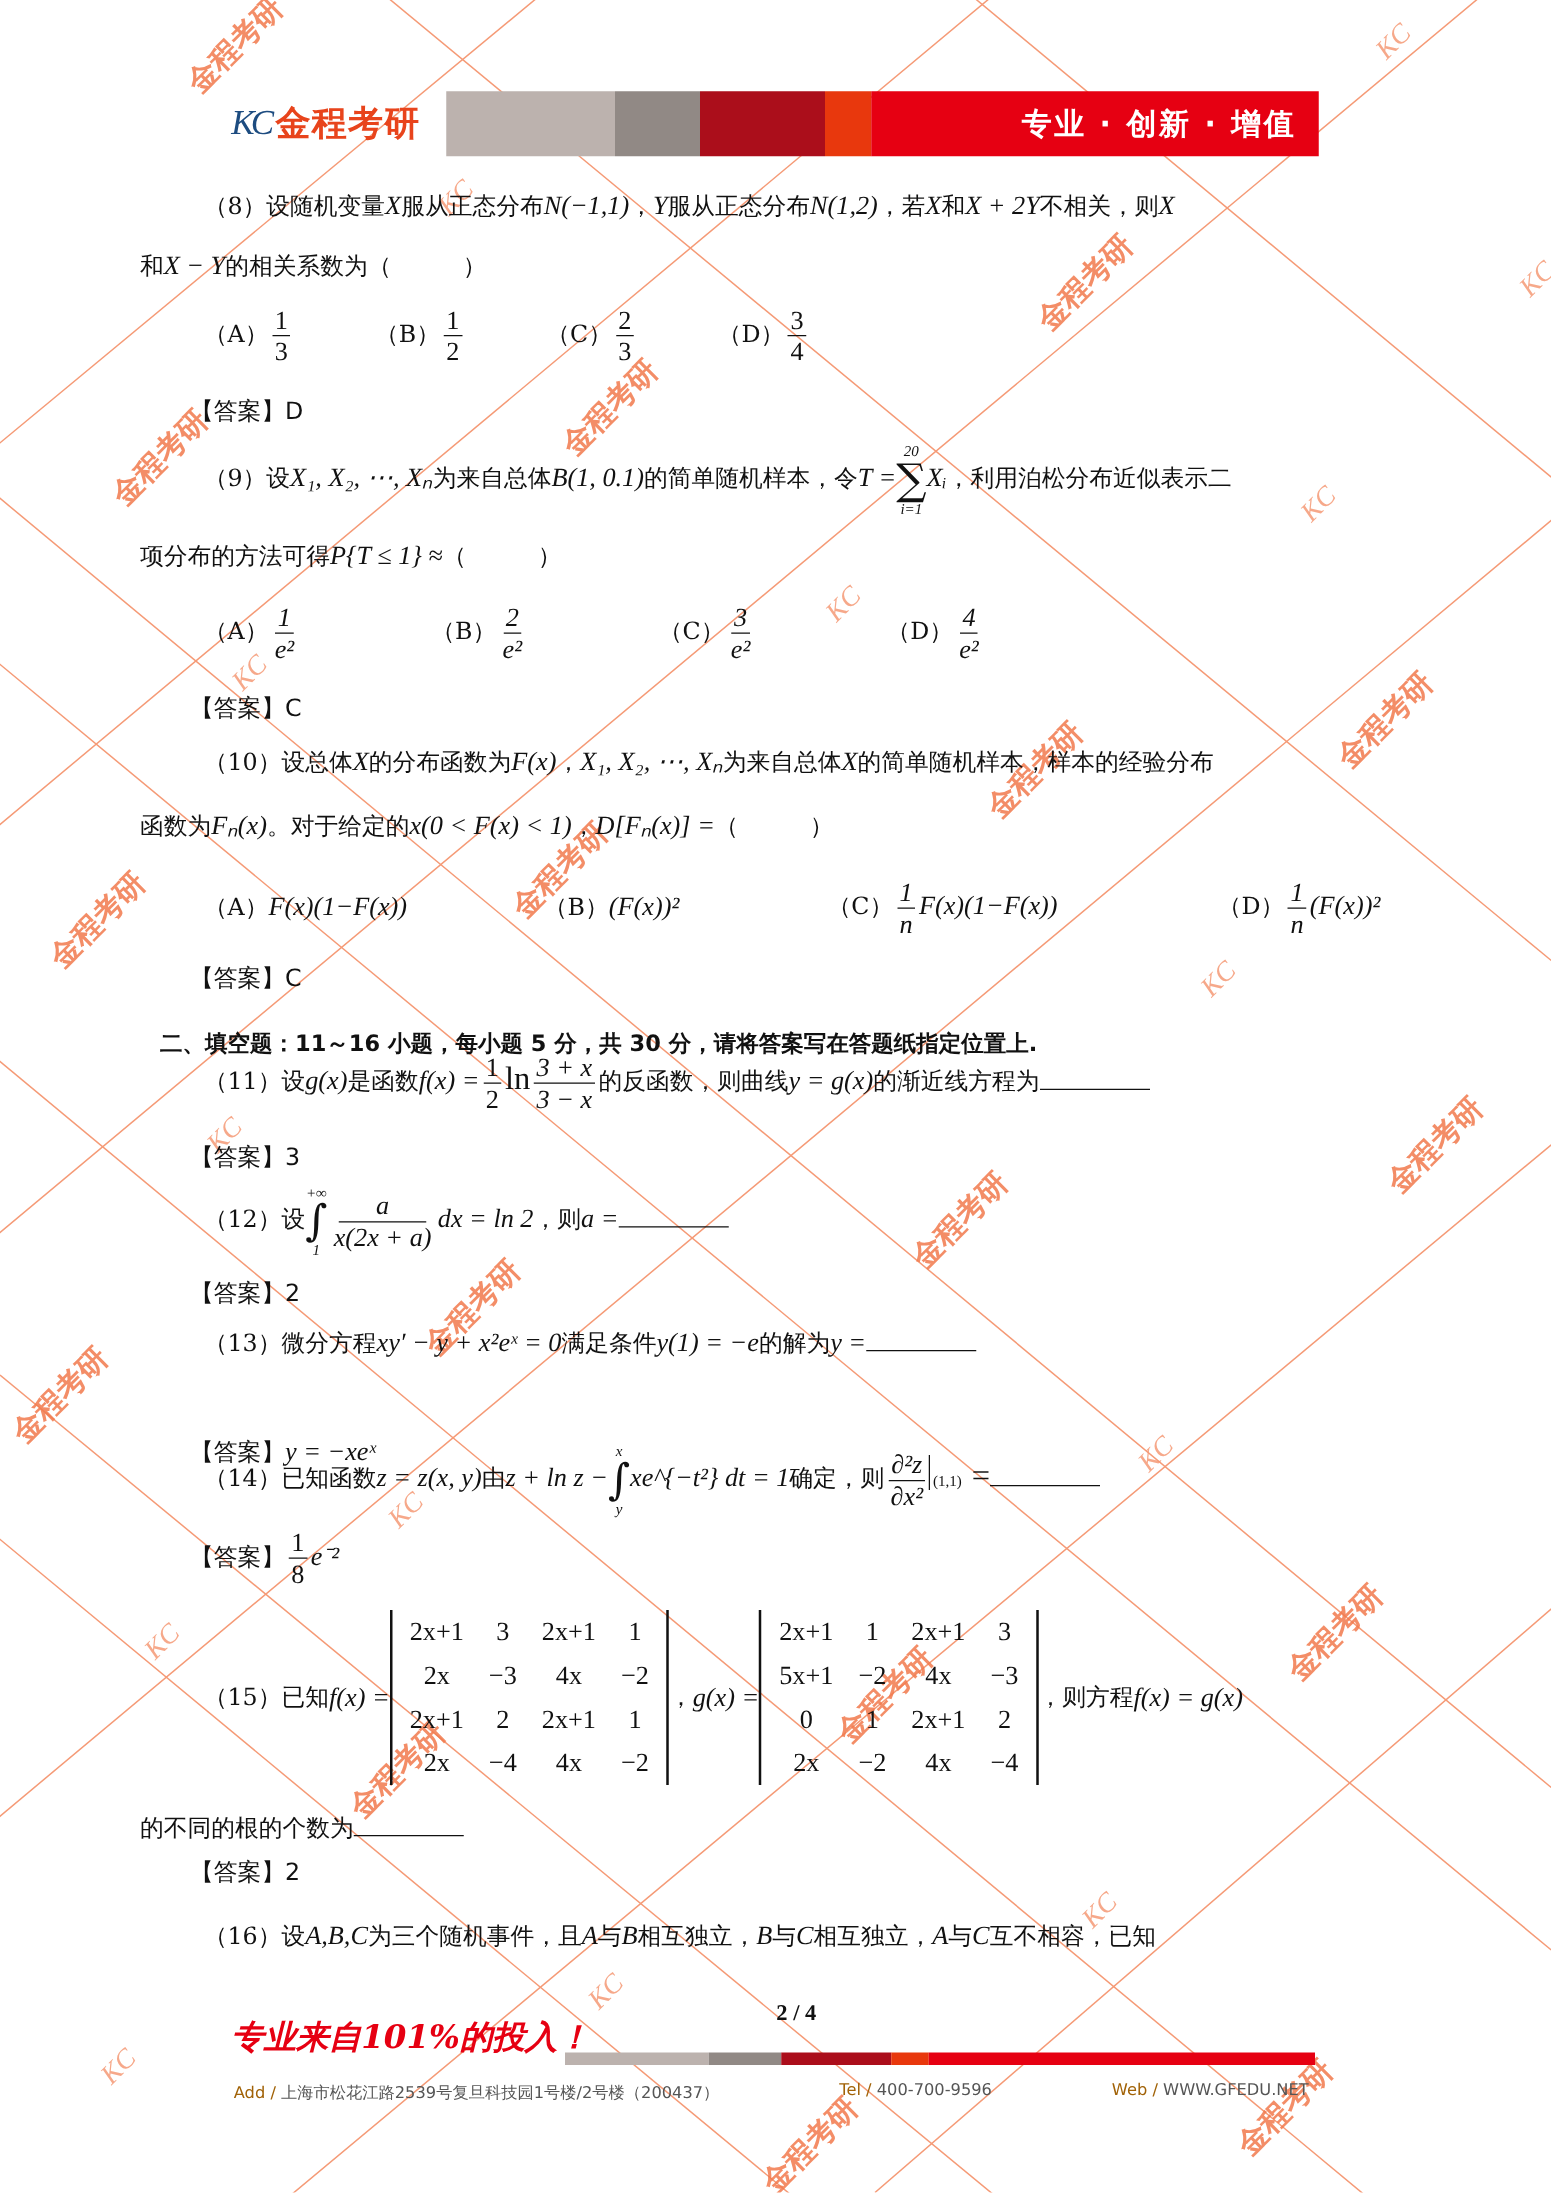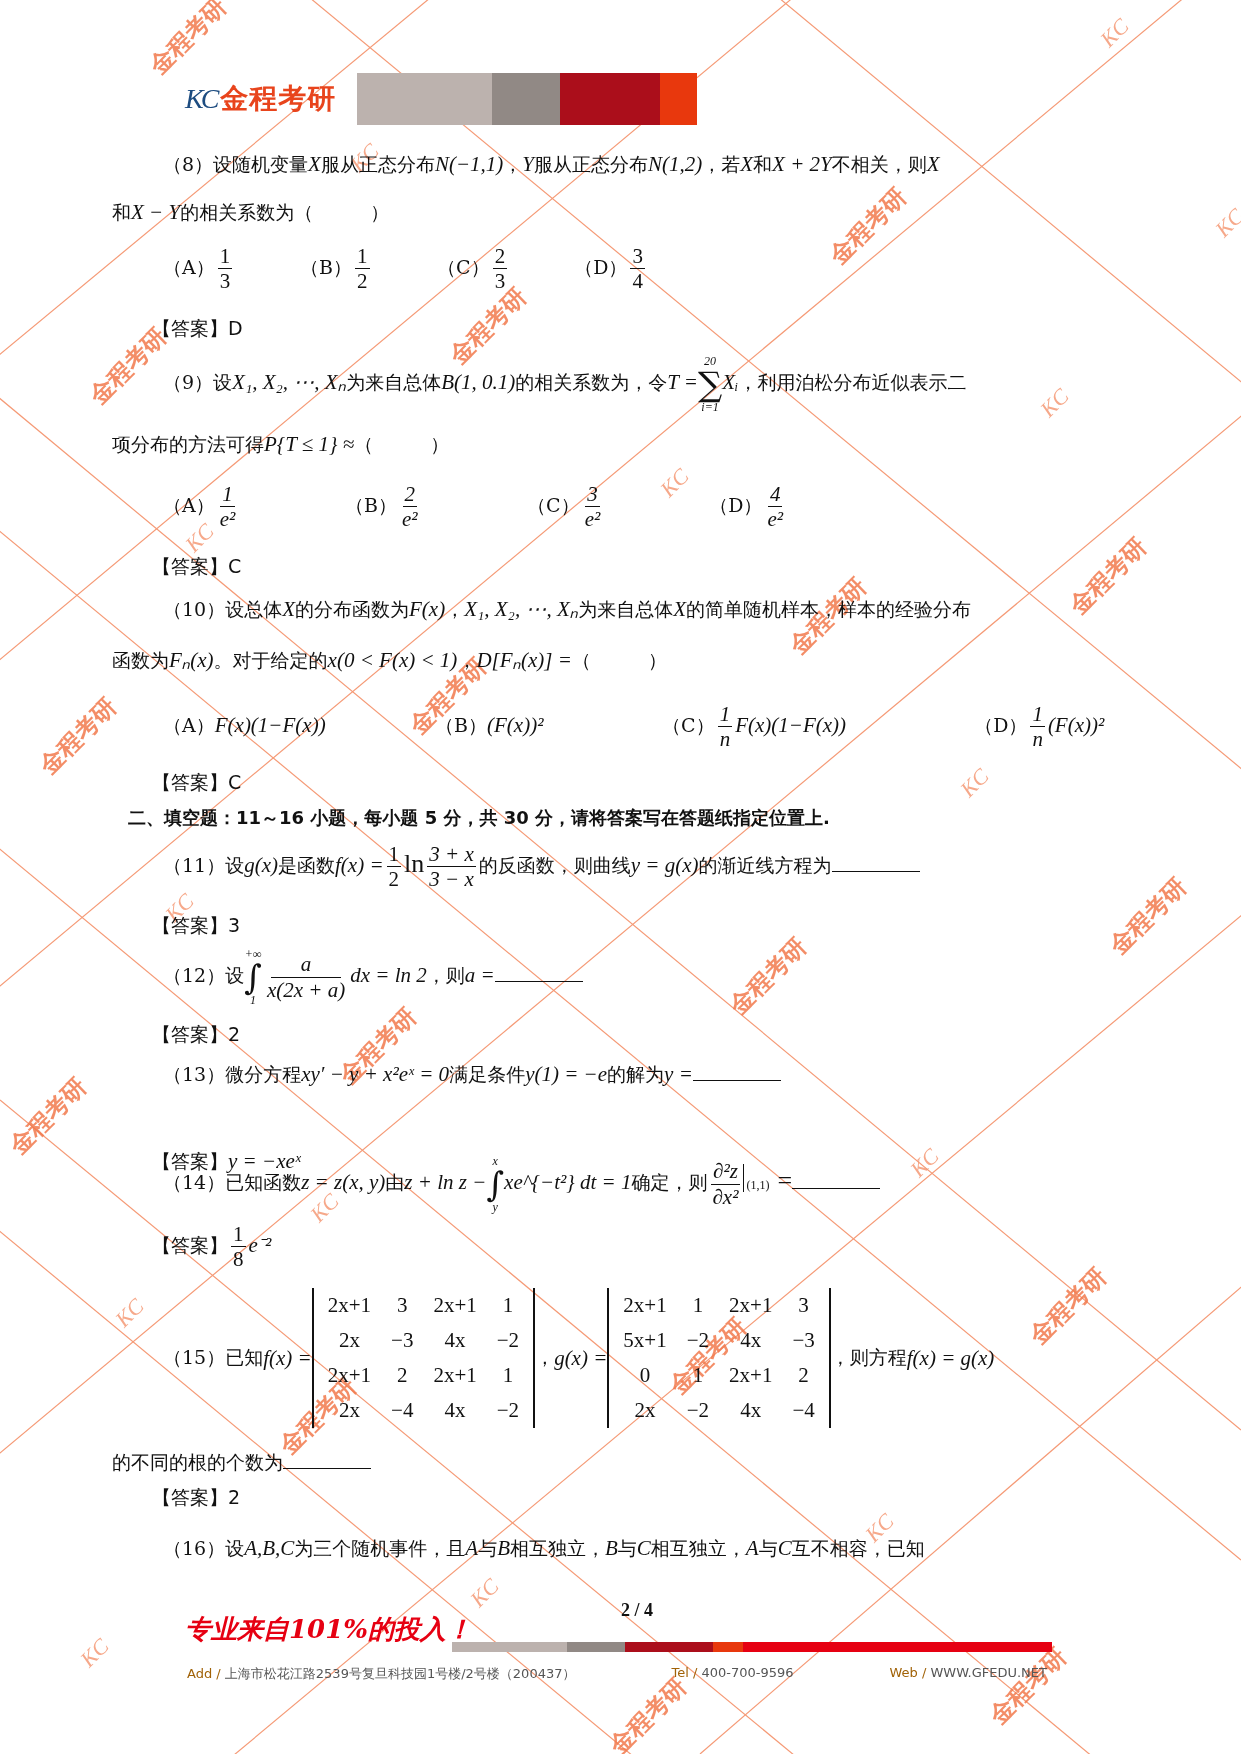--- a/index.html
+++ b/index.html
@@ -22,21 +22,21 @@
   .content { position: absolute; left: 0; top: 0; width: 1241px; z-index: 1; font-size: 19px; }
   .line { position: absolute; white-space: nowrap; }
   .m { font-family: "Liberation Serif", serif; font-style: italic; font-size: 21px; }
   .r { font-family: "Liberation Serif", serif; font-size: 26px; }
   .frac { display: inline-flex; flex-direction: column; align-items: center; vertical-align: middle; font-family: "Liberation Serif", serif; font-size: 21px; margin: 0 3px; }
   .frac .num { border-bottom: 1.5px solid #111; padding: 0 2px; line-height: 1.15; }
   .frac .den { line-height: 1.15; padding: 0 2px; }
   .ans { font-family: "DejaVu Sans", sans-serif; }
   .blank { display: inline-block; width: 88px; border-bottom: 1.5px solid #111; height: 18px; vertical-align: baseline; }
   .opt { display: inline-block; margin-right: 6px; }
-  .section { font-weight: bold; font-family: "DejaVu Sans", sans-serif; font-size: 18px; }
+  .section { font-weight: bold; font-family: "DejaVu Sans", sans-serif; font-size: 18px; margin-top: 17px; }
   .det { display: inline-block; vertical-align: middle; border-left: 2px solid #111; border-right: 2px solid #111; padding: 0 4px; }
   .det table { border-collapse: collapse; font-family: "Liberation Serif", serif; font-size: 21px; }
   .det td { padding: 5px 10px; text-align: center; font-style: normal; }
   .sum { display: inline-flex; flex-direction: column; align-items: center; vertical-align: middle; line-height: 1; }
   .sum .s-top, .sum .s-bot { font-size: 12px; font-style: italic; font-family: "Liberation Serif", serif; }
   .sum .s-sig { font-size: 34px; font-family: "DejaVu Serif", serif; }
 
   .footer-page { position: absolute; left: 621px; top: 1600px; font-weight: bold; font-family: "Liberation Serif", serif; font-size: 18px; z-index: 2; }
   .slogan { position: absolute; left: 185px; top: 1612px; font-family: "DejaVu Serif", serif; font-style: italic; font-weight: bold; color: #e60012; font-size: 26px; z-index: 2; }
   .footer-bar { position: absolute; left: 452px; top: 1642px; width: 600px; height: 10px; display: flex; z-index: 2; }
@@ -99,20 +99,21 @@
 
 <div class="header">
   <div class="logo">
     <span class="logo-kc">KC</span>
     <span class="logo-cn">金程考研</span>
   </div>
   <div class="bar-seg" style="width:135px;background:#bcb2ae;"></div>
   <div class="bar-seg" style="width:68px;background:#918985;"></div>
   <div class="bar-seg" style="width:100px;background:#ab0e1b;"></div>
   <div class="bar-seg" style="width:37px;background:#e8380d;"></div>
+  <div class="bar-title">专业 · 创新 · 增值</div>
 </div>
 
 <div class="content">
 
   <div class="line" style="left:163px;top:152px;">
     <span>（8）</span><span>设随机变量</span><span class="m">X</span><span>服从正态分布</span><span class="m">N(−1,1)</span><span>，</span><span class="m">Y</span><span>服从正态分布</span><span class="m">N(1,2)</span><span>，若</span><span class="m">X</span><span>和</span><span class="m">X + 2Y</span><span>不相关，则</span><span class="m">X</span>
   </div>
   <div class="line" style="left:112px;top:200px;">
     <span>和</span><span class="m">X − Y</span><span>的相关系数为（　　　）</span>
   </div>
@@ -132,21 +133,21 @@
     <span class="opt"><span>（D）</span><span class="frac">
           <span class="num">3</span>
           <span class="den">4</span>
         </span></span>
   </div>
   <div class="line ans" style="left:152px;top:316px;">
     <span>【答案】</span><span>D</span>
   </div>
 
   <div class="line" style="left:163px;top:355px;">
-    <span>（9）</span><span>设</span><span class="m">X₁, X₂, ⋯, Xₙ</span><span>为来自总体</span><span class="m">B(1, 0.1)</span><span>的相关系数为，令</span><span class="m">T =</span><span class="sum">
+    <span>（9）</span><span>设</span><span class="m">X₁, X₂, ⋯, Xₙ</span><span>为来自总体</span><span class="m">B(1, 0.1)</span><span>的简单随机样本，令</span><span class="m">T =</span><span class="sum">
         <span class="s-top">20</span>
         <span class="s-sig">∑</span>
         <span class="s-bot">i=1</span>
       </span><span class="m">Xᵢ</span><span>，利用泊松分布近似表示二</span>
   </div>
   <div class="line" style="left:112px;top:432px;">
     <span>项分布的方法可得</span><span class="m">P{T ≤ 1} ≈</span><span>（　　　）</span>
   </div>
   <div class="line" style="left:163px;top:482px;">
     <span class="opt" style="width:170px"><span>（A）</span><span class="frac m">

